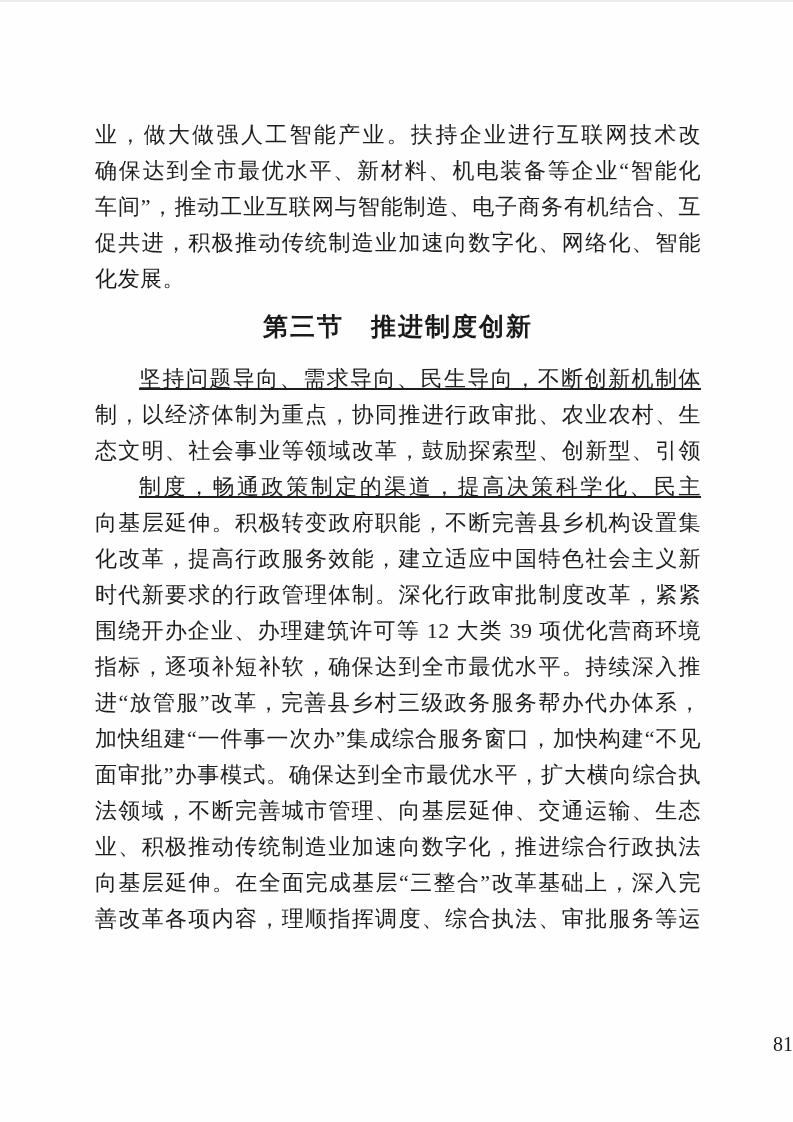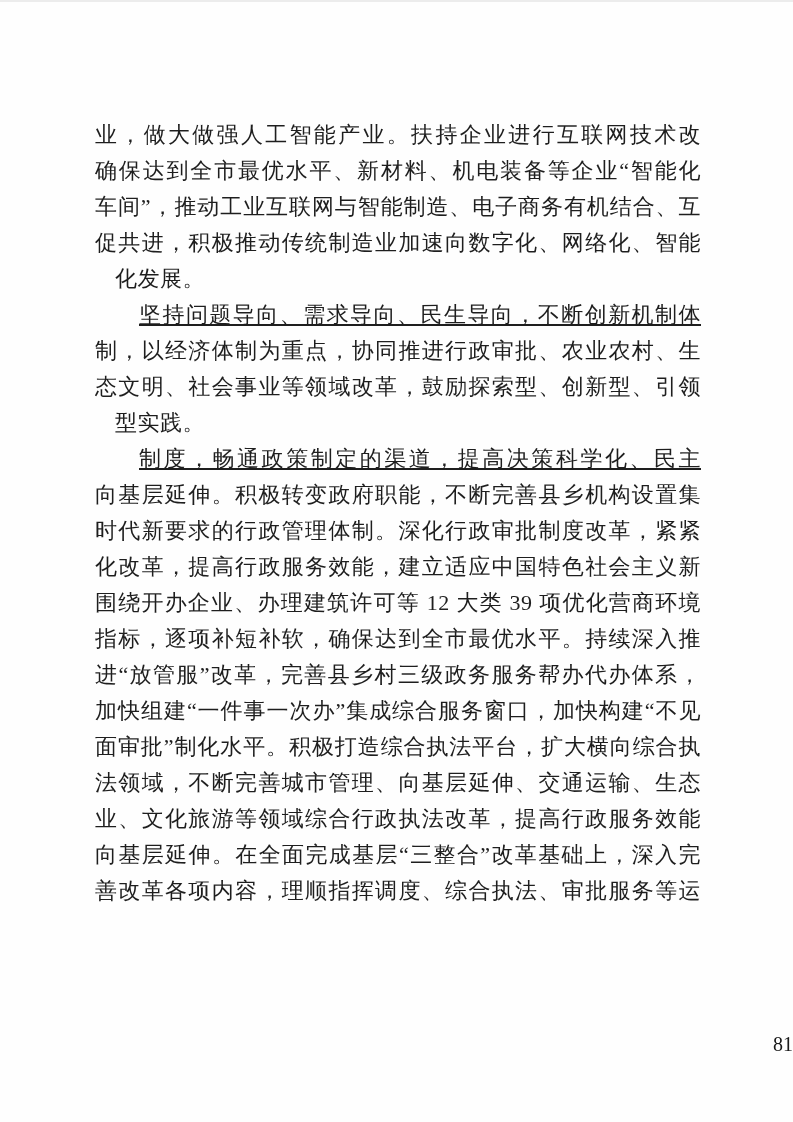--- a/index.html
+++ b/index.html
@@ -42,21 +42,20 @@
     height: 36px;
     overflow: hidden;
     text-align: justify;
     text-align-last: justify;
     text-justify: inter-character;
     letter-spacing: 0.5px;
     color: #1e1e1e;
   }
   .line.last-short {
     text-align-last: left;
-    margin-left: 20px;
   }
   .indent-first .line:first-child {
     text-indent: 44px;
     text-decoration: underline;
   }
   .heading {
     margin: 12px 0 16px 0;
     font-size: 25px;
     font-weight: bold;
     line-height: 36px;
@@ -84,40 +83,40 @@
   <div class="text-block">
 
     <div class="para">
         <div class="line">业，做大做强人工智能产业。扶持企业进行互联网技术改造，</div>
         <div class="line">确保达到全市最优水平、新材料、机电装备等企业“智能化</div>
         <div class="line">车间”，推动工业互联网与智能制造、电子商务有机结合、互</div>
         <div class="line">促共进，积极推动传统制造业加速向数字化、网络化、智能</div>
         <div class="line last-short">化发展。</div>
       </div>
 
+    <h2 class="heading">第三节　推进制度创新</h2>
 
     <div class="para indent-first">
         <div class="line">坚持问题导向、需求导向、民生导向，不断创新机制体</div>
         <div class="line">制，以经济体制为重点，协同推进行政审批、农业农村、生</div>
         <div class="line">态文明、社会事业等领域改革，鼓励探索型、创新型、引领</div>
-        <div class="line last-short">型实践。</div>
       </div>
 
     <div class="para indent-first">
         <div class="line">制度，畅通政策制定的渠道，提高决策科学化、民主化、法</div>
         <div class="line">向基层延伸。积极转变政府职能，不断完善县乡机构设置集成</div>
+        <div class="line">化改革，提高行政服务效能，建立适应中国特色社会主义新</div>
         <div class="line">时代新要求的行政管理体制。深化行政审批制度改革，紧紧</div>
-        <div class="line">化改革，提高行政服务效能，建立适应中国特色社会主义新</div>
         <div class="line">围绕开办企业、办理建筑许可等 12 大类 39 项优化营商环境</div>
         <div class="line">指标，逐项补短补软，确保达到全市最优水平。持续深入推</div>
         <div class="line">进“放管服”改革，完善县乡村三级政务服务帮办代办体系，</div>
         <div class="line">加快组建“一件事一次办”集成综合服务窗口，加快构建“不见</div>
-        <div class="line">面审批”制化水平。积极打造综合执法平台，扩大横向综合执</div>
+        <div class="line">面审批”办事模式。确保达到全市最优水平，扩大横向综合执</div>
         <div class="line">法领域，不断完善城市管理、向基层延伸、交通运输、生态农</div>
-        <div class="line">业、文化旅游等领域综合行政执法改革，提高行政服务效能</div>
+        <div class="line">业、积极推动传统制造业加速向数字化，推进综合行政执法</div>
         <div class="line">向基层延伸。在全面完成基层“三整合”改革基础上，深入完</div>
         <div class="line">善改革各项内容，理顺指挥调度、综合执法、审批服务等运</div>
       </div>
 
   </div>
 
   <div class="page-number">81</div>
 </div>
 
 </body></html>

